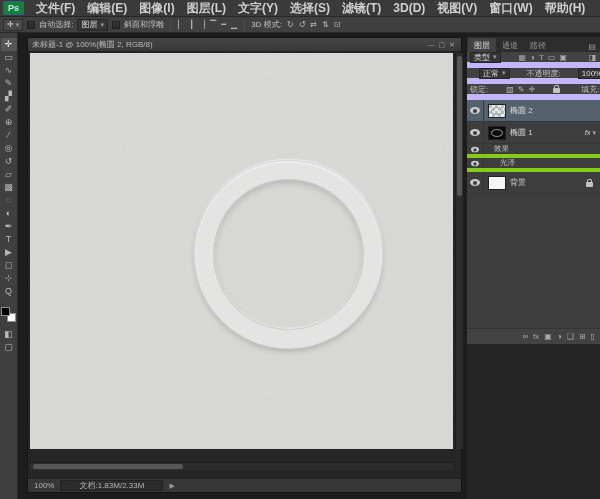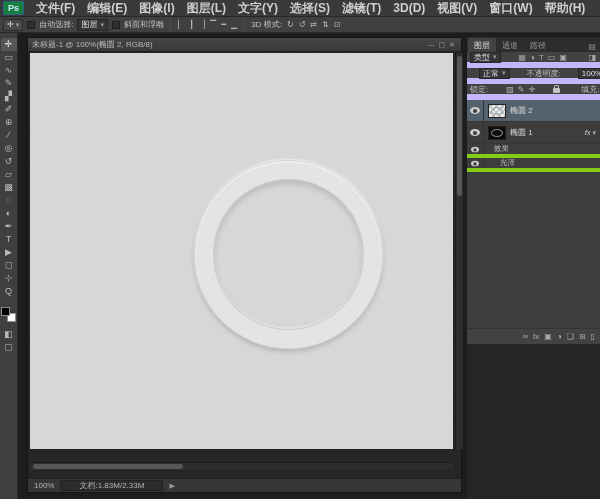--- a/index.html
+++ b/index.html
@@ -305,20 +305,28 @@
 
 
     <div class="fxr">
       <span class="eyebox">
           <span class="eye sm"></span>
         </span>
       <span class="fx-indent2">光泽</span>
     </div>
 
 
+    <div class="lrow">
+      <span class="eyebox">
+          <span class="eye"></span>
+        </span>
+      <span class="thumb white"></span>
+      <span class="lname">背景</span>
+      <span class="lockicon row-lock"></span>
+    </div>
 
   </div>
 
   <div class="layers-footer">
       <span class="foot-icon">∞</span>
       <span class="foot-icon">fx</span>
       <span class="foot-icon">▣</span>
       <span class="foot-icon">◑</span>
       <span class="foot-icon">❏</span>
       <span class="foot-icon">⊞</span>

